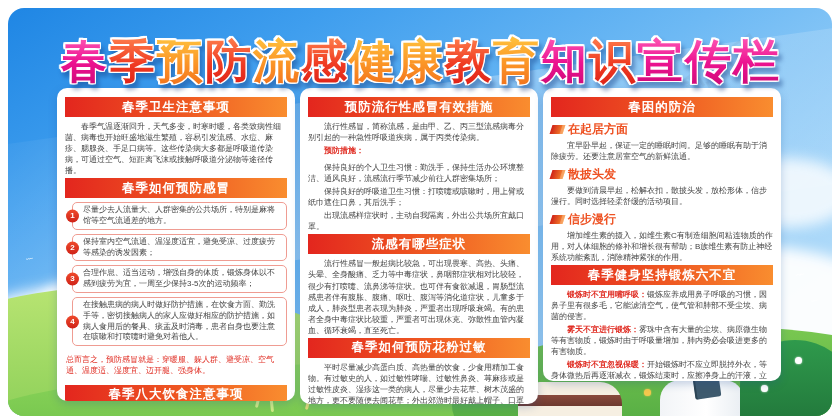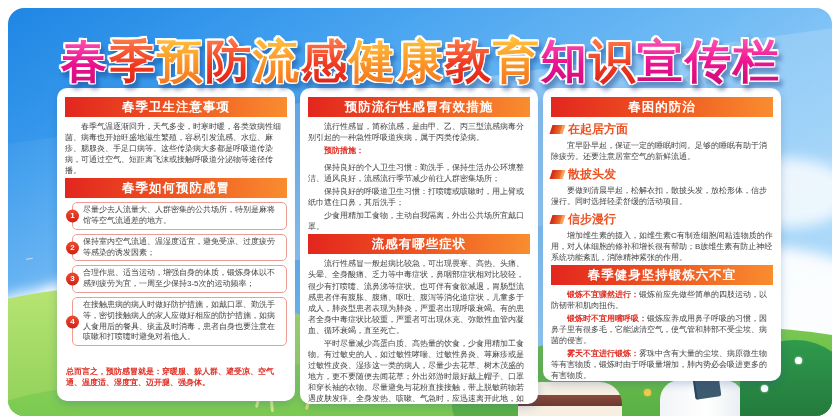--- a/index.html
+++ b/index.html
@@ -55,21 +55,21 @@
   .hd{height:20px;background:linear-gradient(90deg,#e3261e 0%,#ef5a22 55%,#f98d2f 100%);border-radius:0;
       color:#fff;font-weight:bold;font-size:12.5px;display:flex;align-items:center;justify-content:center;
       letter-spacing:1px;margin:2px 0 4px;}
   .p{text-indent:2em;line-height:1.38;margin:2px 0;}
   .red{color:#e02c22;font-weight:bold;}
   .lbl{color:#e02c22;font-weight:bold;line-height:1.4;margin:2px 0 6px;}
   .item{position:relative;border:1px solid #ef9c92;border-radius:5px;padding:2px 5px 2px 10px;margin:4px 0 4px 7px;line-height:1.35;}
   .num{position:absolute;left:-7px;top:50%;transform:translateY(-50%);width:13px;height:13px;border-radius:50%;
        background:linear-gradient(180deg,#ef4a2c,#cf2217);color:#fff;font-size:8px;font-weight:bold;
        display:flex;align-items:center;justify-content:center;}
-  .summary{color:#e02c22;font-weight:bold;line-height:1.4;margin:20px 1px;}
+  .summary{color:#e02c22;font-weight:normal;line-height:1.4;margin:8px 1px;}
   .sub-h{display:flex;align-items:center;gap:4px;margin:4px 0 0;}
   .flag{width:13px;height:9px;background:linear-gradient(90deg,#cf2217,#f98d2f);transform:skewX(-18deg);
         box-shadow:inset -3px 0 0 rgba(255,255,255,.25);}
   .sub-t{color:#ee5223;font-weight:bold;font-size:12px;}
 </style>
 </head>
 <body>
 
 <div class="poster">
   <div class="sky">
@@ -140,36 +140,37 @@
       <div class="item">
         <span class="num">2</span>
         <span>保持室内空气流通、温湿度适宜，避免受凉、过度疲劳等感染的诱发因素；</span>
       </div>
       <div class="item">
         <span class="num">3</span>
         <span>合理作息、适当运动，增强自身的体质，锻炼身体以不感到疲劳为宜，一周至少保持3-5次的运动频率；</span>
       </div>
       <div class="item">
         <span class="num">4</span>
-        <span>在接触患病的病人时做好防护措施，如戴口罩、勤洗手等，密切接触病人的家人应做好相应的防护措施，如病人食用后的餐具、痰盂及时消毒，患者自身也要注意在咳嗽和打喷嚏时避免对着他人。</span>
+        <span>在接触患病的病人时做好防护措施，在饮食方面、勤洗手等，密切接触病人的家人应做好相应的防护措施，如病人食用后的餐具、痰盂及时消毒，患者自身也要注意在咳嗽和打喷嚏时避免对着他人。</span>
       </div>
       <div class="summary">总而言之，预防感冒就是：穿暖服、躲人群、避受凉、空气通、温度适、湿度宜、迈开腿、强身体。</div>
       <div class="hd">春季八大饮食注意事项</div>
 
     </div>
 
     <div class="panel pm">
       <div class="hd">预防流行性感冒有效措施</div>
       <div class="p">流行性感冒，简称流感，是由甲、乙、丙三型流感病毒分别引起的一种急性呼吸道疾病，属于丙类传染病。</div>
       <div class="lbl" style="text-indent:2em;">预防措施：</div>
       <div class="p">保持良好的个人卫生习惯：勤洗手，保持生活办公环境整洁、通风良好，流感流行季节减少前往人群密集场所；</div>
       <div class="p">保持良好的呼吸道卫生习惯：打喷嚏或咳嗽时，用上臂或纸巾遮住口鼻，其后洗手；</div>
-      <div class="p">少食用精加工食物，主动自我隔离，外出公共场所宜戴口罩。</div>
+      <div class="p">出现流感样症状时，主动自我隔离，外出公共场所宜戴口罩。</div>
       <div class="hd">流感有哪些症状</div>
       <div class="p">流行性感冒一般起病比较急，可出现畏寒、高热、头痛、头晕、全身酸痛、乏力等中毒症状，鼻咽部症状相对比较轻，很少有打喷嚏、流鼻涕等症状。也可伴有食欲减退，胃肠型流感患者伴有腹胀、腹痛、呕吐、腹泻等消化道症状，儿童多于成人，肺炎型患者表现为肺炎，严重者出现呼吸衰竭。有的患者全身中毒症状比较重，严重者可出现休克、弥散性血管内凝血、循环衰竭，直至死亡。</div>
+      <div class="hd">春季如何预防花粉过敏</div>
       <div class="p">平时尽量减少高蛋白质、高热量的饮食，少食用精加工食物。有过敏史的人，如过敏性哮喘、过敏性鼻炎、荨麻疹或是过敏性皮炎、湿疹这一类的病人，尽量少去花草、树木茂盛的地方，更不要随便去闻花草；外出郊游时最好戴上帽子、口罩和穿长袖的衣物。尽量避免与花粉直接接触，带上脱敏药物若遇皮肤发痒、全身发热、咳嗽、气急时，应迅速离开此地，如症状较轻，可自行口服苯海拉明、息斯敏或扑尔敏，或者外涂保肤霜。</div>
     </div>
 
     <div class="panel pr">
       <div class="hd">春困的防治</div>
       <div class="sub-h">
         <span class="flag"></span>
         <span class="sub-t">在起居方面</span>
       </div>
       <div class="p">宜早卧早起，保证一定的睡眠时间。足够的睡眠有助于消除疲劳。还要注意居室空气的新鲜流通。</div>
@@ -177,21 +178,20 @@
         <span class="flag"></span>
         <span class="sub-t">散披头发</span>
       </div>
       <div class="p">要做到清晨早起，松解衣扣，散披头发，放松形体，信步漫行。同时选择轻柔舒缓的活动项目。</div>
       <div class="sub-h">
         <span class="flag"></span>
         <span class="sub-t">信步漫行</span>
       </div>
       <div class="p">增加维生素的摄入，如维生素C有制造细胞间粘连物质的作用，对人体细胞的修补和增长很有帮助；B族维生素有防止神经系统功能紊乱，消除精神紧张的作用。</div>
       <div class="hd">春季健身坚持锻炼六不宜</div>
-      <div class="p"><span class="red">锻炼不宜骤然进行：</span><span>锻炼前应先做些简单的四肢运动，以防韧带和肌肉扭伤。</span></div>
       <div class="p"><span class="red">锻炼时不宜用嘴呼吸：</span><span>锻炼应养成用鼻子呼吸的习惯，因鼻子里有很多毛，它能滤清空气，使气管和肺部不受尘埃、病菌的侵害。</span></div>
       <div class="p"><span class="red">雾天不宜进行锻炼：</span><span>雾珠中含有大量的尘埃、病原微生物等有害物质，锻炼时由于呼吸量增加，肺内势必会吸进更多的有害物质。</span></div>
       <div class="p"><span class="red">锻炼时不宜忽视保暖：</span><span>开始锻炼时不应立即脱掉外衣，等身体微热后再逐渐减衣，锻炼结束时，应擦净身上的汗液，立即穿上衣服，以防着凉。</span></div>
 
     </div>
 
   </div>
 </div>
 
 </body></html>

